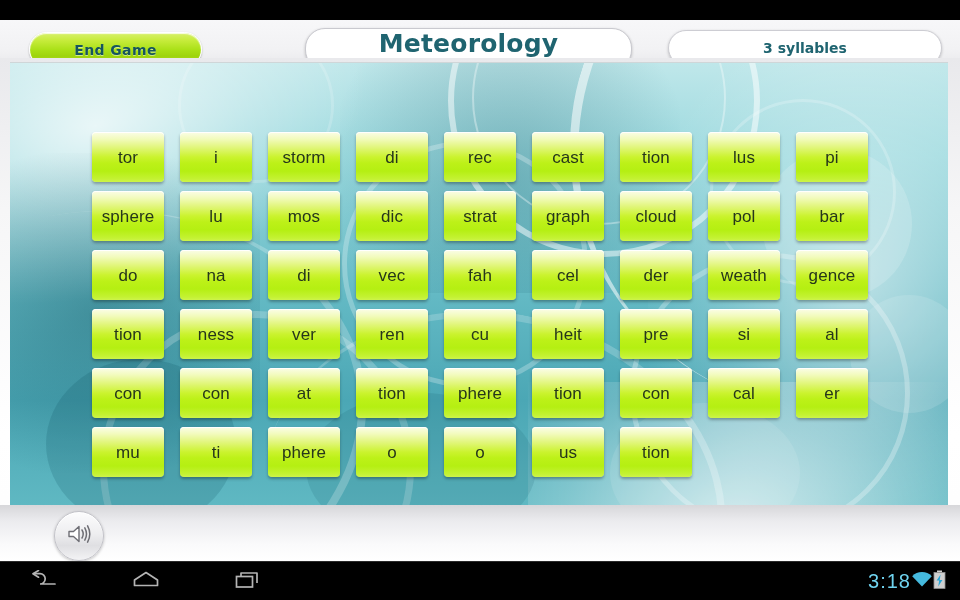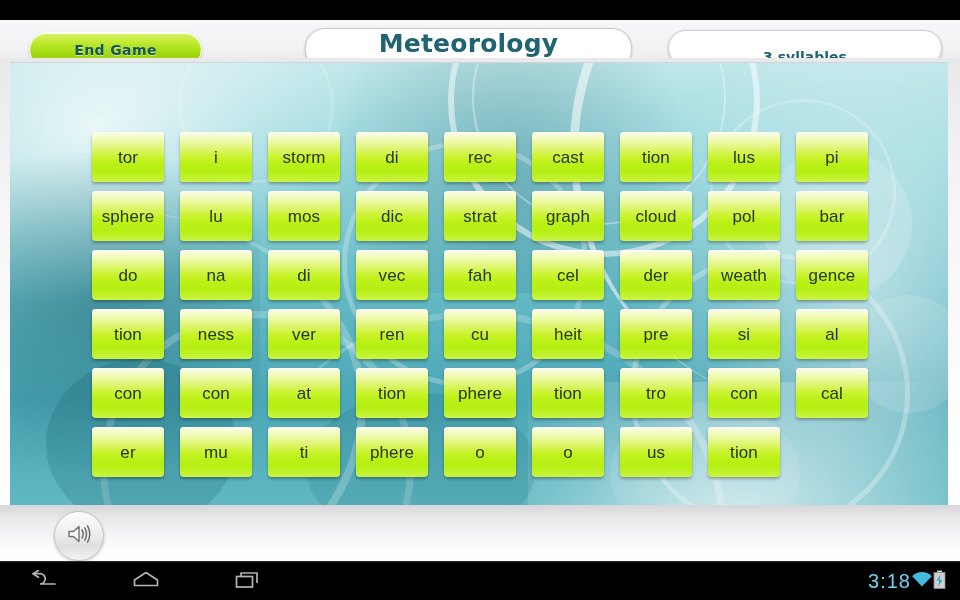--- a/index.html
+++ b/index.html
@@ -97,21 +97,21 @@
     position: absolute;
     left: 668px; top: 10px;
     width: 272px;
     height: 34px;
     border-radius: 18px;
     background: #ffffff;
     border: 1px solid #cdcdd3;
     box-shadow: 0 1px 3px rgba(0,0,0,0.2),
                 inset 0 1px 0 rgba(255,255,255,1);
     display: flex;
-    align-items: flex-end;
+    align-items: center;
     justify-content: center;
   }
   .panel-syllables span {
     font-family: "DejaVu Sans", sans-serif;
     font-size: 14px;
     font-weight: bold;
     color: #1f6470;
   }
 
   
@@ -488,23 +488,20 @@
           <div class="tile">
             <span>tion</span>
           </div>
           <div class="tile">
             <span>phere</span>
           </div>
           <div class="tile">
             <span>tion</span>
           </div>
           <div class="tile">
-            <span>tro</span>
-          </div>
-          <div class="tile">
             <span>con</span>
           </div>
           <div class="tile">
             <span>cal</span>
           </div>
           <div class="tile">
             <span>er</span>
           </div>
           <div class="tile">
             <span>mu</span>

